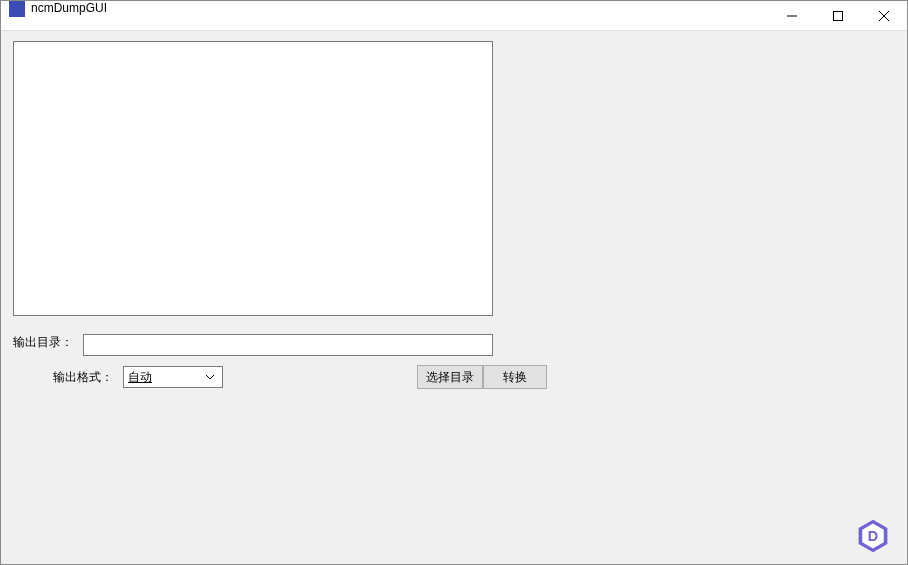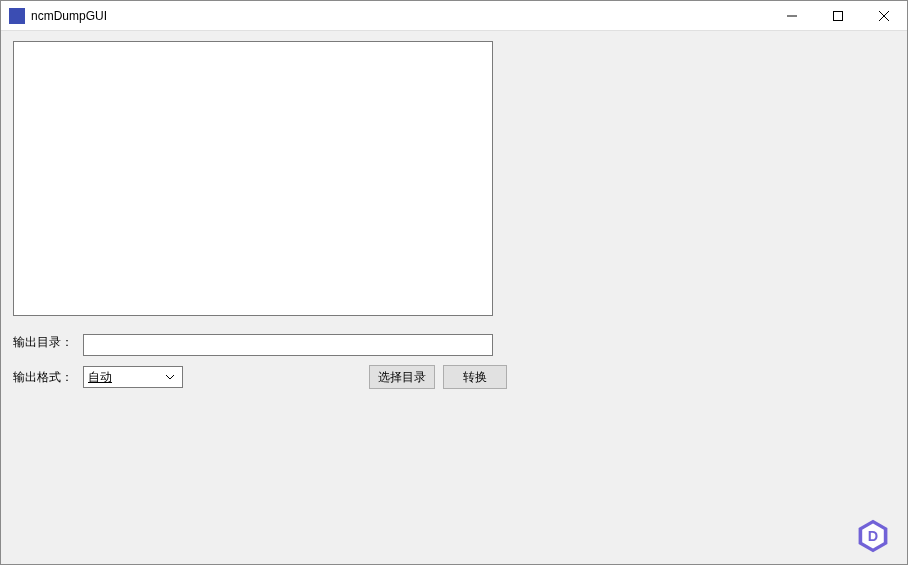--- a/index.html
+++ b/index.html
@@ -21,21 +21,20 @@
       height: 565px;
       background: #f0f0f0;
       border: 1px solid #8a8a8a;
       display: flex;
       flex-direction: column;
     }
     .titlebar {
       height: 30px;
       background: #ffffff;
       display: flex;
-      align-items: center;
       border-bottom: 1px solid #e0e0e0;
     }
     .titlebar-icon {
       width: 16px;
       height: 16px;
       background: #3b4db3;
       margin-left: 8px;
       margin-right: 6px;
     }
     .titlebar-title {
@@ -119,30 +118,31 @@
       border: 1px solid #adadad;
       background: #e1e1e1;
       font-size: 12px;
       font-family: inherit;
       cursor: pointer;
       padding: 0 8px;
       min-width: 64px;
     }
     .btn-row {
       display: flex;
-      gap: 8px;
+      gap: 0;
       margin-left: auto;
     }
     .spacer {
       flex: 1;
     }
     .row2 {
       width: 494px;
       display: flex;
       align-items: center;
+      margin-left: 40px;
     }
     .watermark {
       position: absolute;
       right: 16px;
       bottom: 10px;
       display: flex;
       align-items: center;
       gap: 4px;
       opacity: 0.95;
     }

